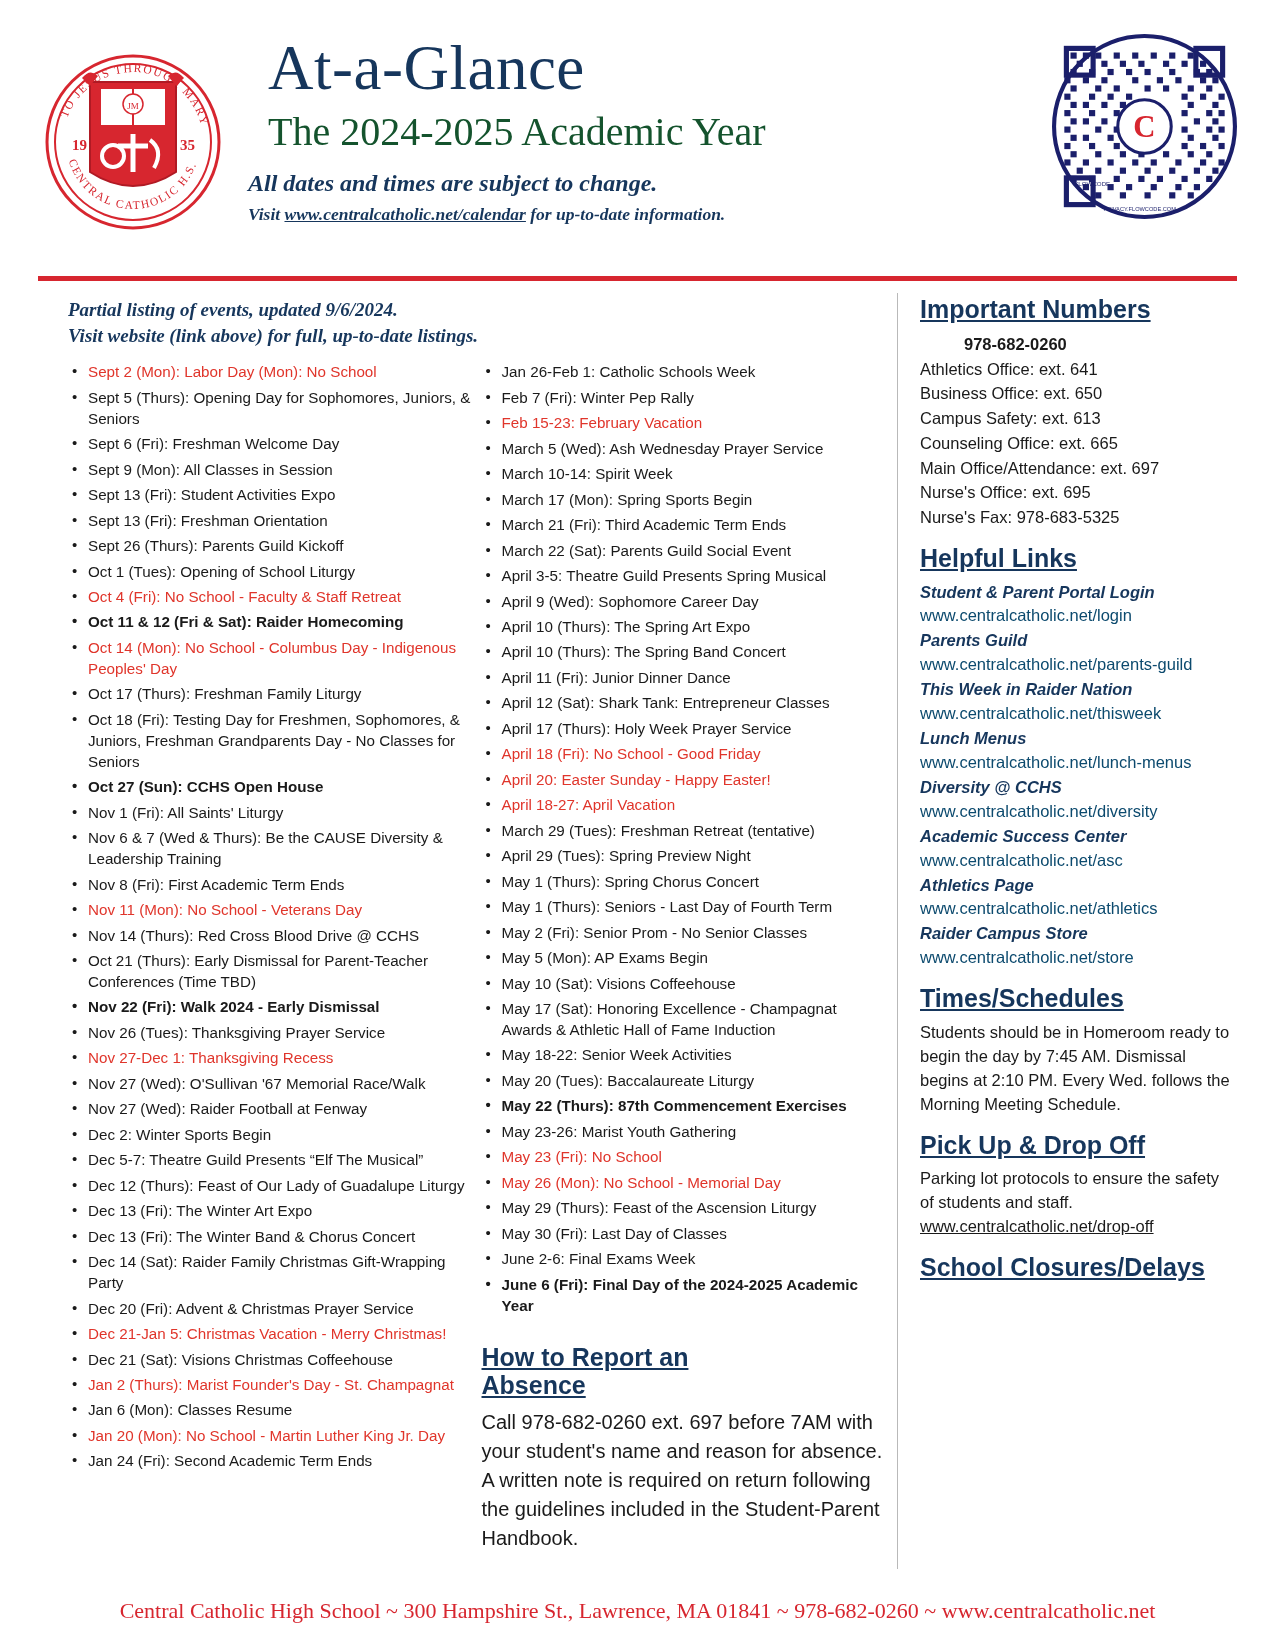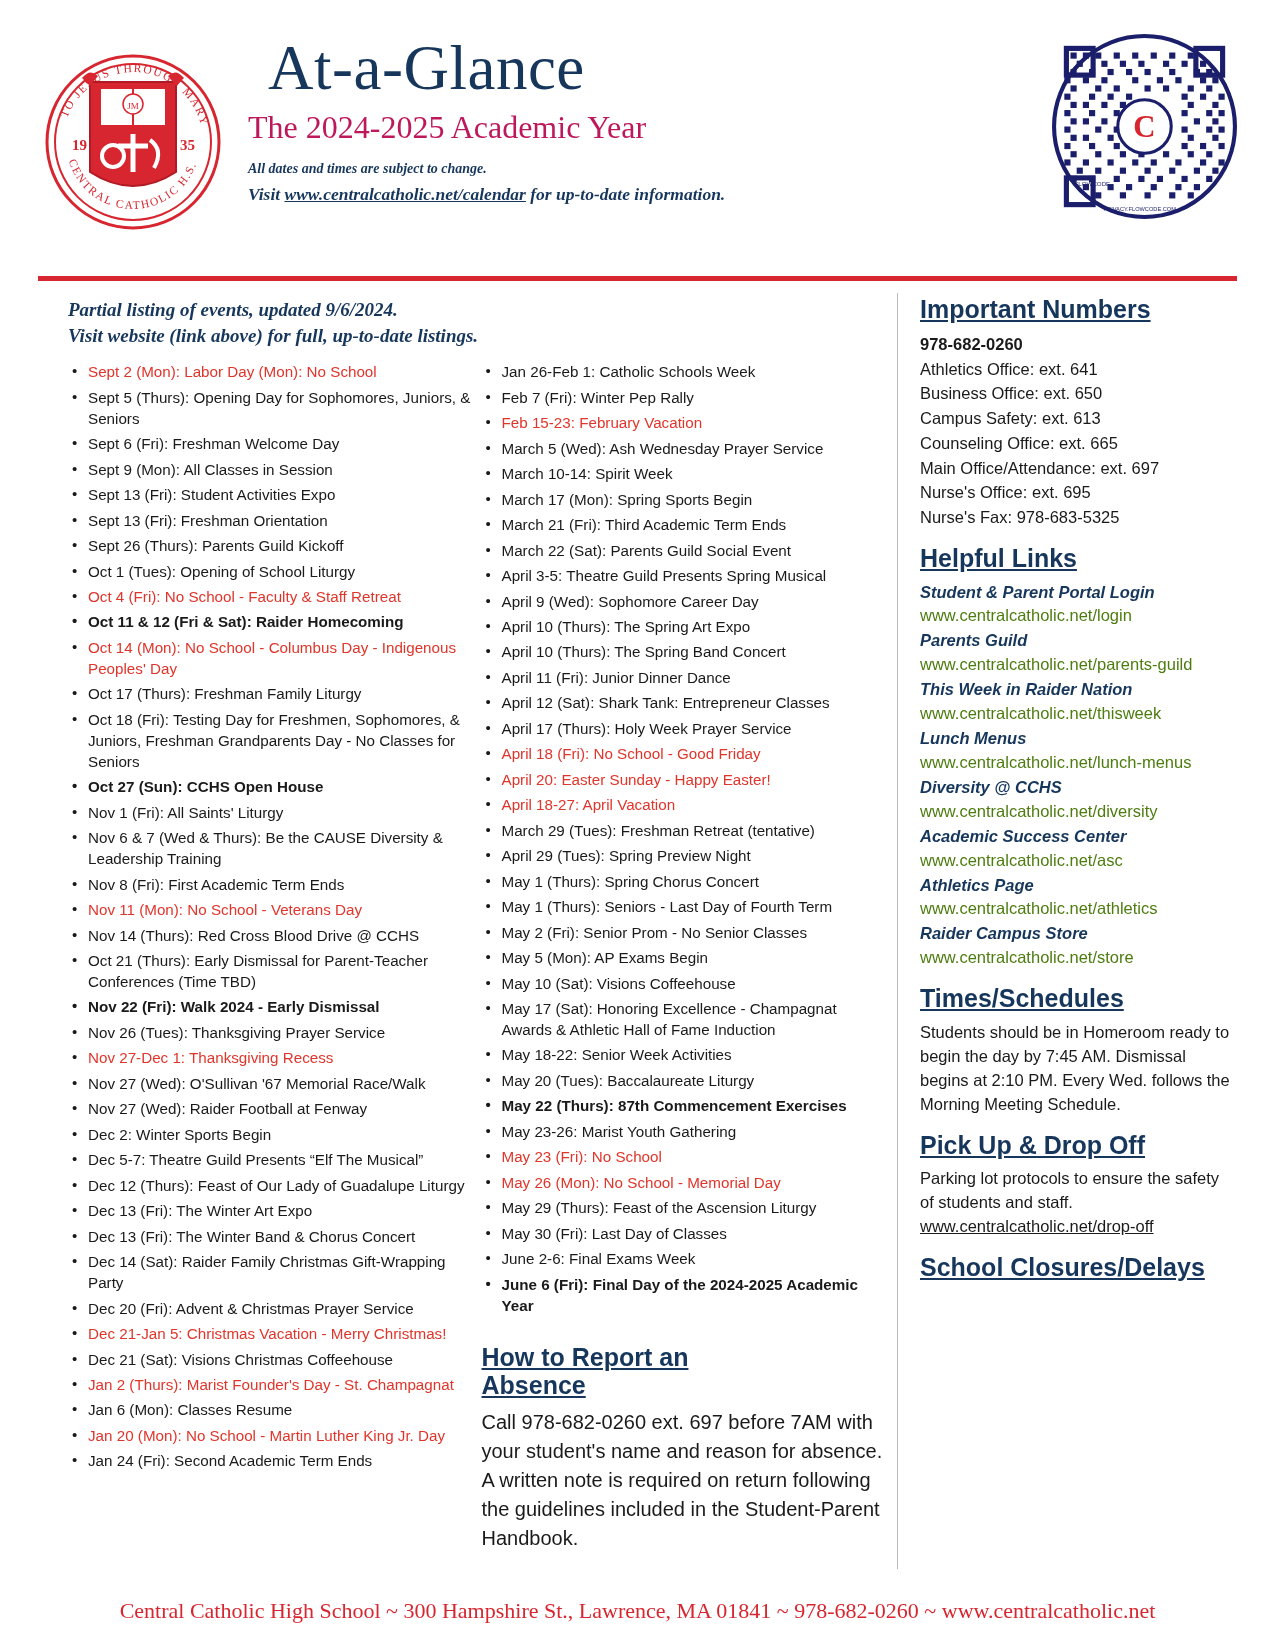--- a/index.html
+++ b/index.html
@@ -29,28 +29,29 @@
   .main-title {
     font-family: "Liberation Serif", serif;
     font-size: 63px;
     color: #16365c;
     line-height: 1.02;
     letter-spacing: 0.5px;
     margin-left: 20px;
   }
   .sub-title {
     font-family: "Liberation Serif", serif;
-    font-size: 32px;
-    color: #be185d;
+    font-size: 40px;
+    color: #14532d;
     margin-top: 10px;
     line-height: 1.1;
+    margin-left: 20px;
   }
   .notice {
     font-family: "Liberation Serif", serif;
-    font-size: 14px;
+    font-size: 24px;
     font-weight: bold;
     font-style: italic;
     color: #16365c;
     margin-top: 16px;
   }
   .visit-line {
     font-family: "Liberation Serif", serif;
     font-size: 17.5px;
     font-weight: bold;
     font-style: italic;
@@ -109,23 +110,23 @@
   .rc-head {
     font-family: "Liberation Sans", sans-serif;
     font-size: 25px;
     font-weight: bold;
     color: #16365c;
     text-decoration: underline;
     margin: 2px 0 8px 0;
     line-height: 1.15;
   }
   .rc-line { font-size: 16.5px; line-height: 1.5; color: #1a1a1a; }
-  .rc-line.bold { font-weight: bold; }
+  .rc-line.bold { font-weight: bold; margin-left: 44px; }
   .rc-label { font-size: 16.5px; font-weight: bold; font-style: italic; color: #16365c; line-height: 1.45; }
-  .rc-url { font-size: 16.5px; color: #4d7c0f; line-height: 1.45; margin-bottom: 1px; }
+  .rc-url { font-size: 16.5px; color: #0c4a6e; line-height: 1.45; margin-bottom: 1px; }
   .rc-p { font-size: 16.5px; line-height: 1.45; color: #1a1a1a; }
   .rc-block { margin-bottom: 14px; }
   .u { text-decoration: underline; }
 
   .howto { margin: 26px 0 16px 0; }
   .howto .rc-head { font-size: 25px; }
   .howto-body { font-size: 20px; line-height: 1.45; }
 
   
   .footer {

